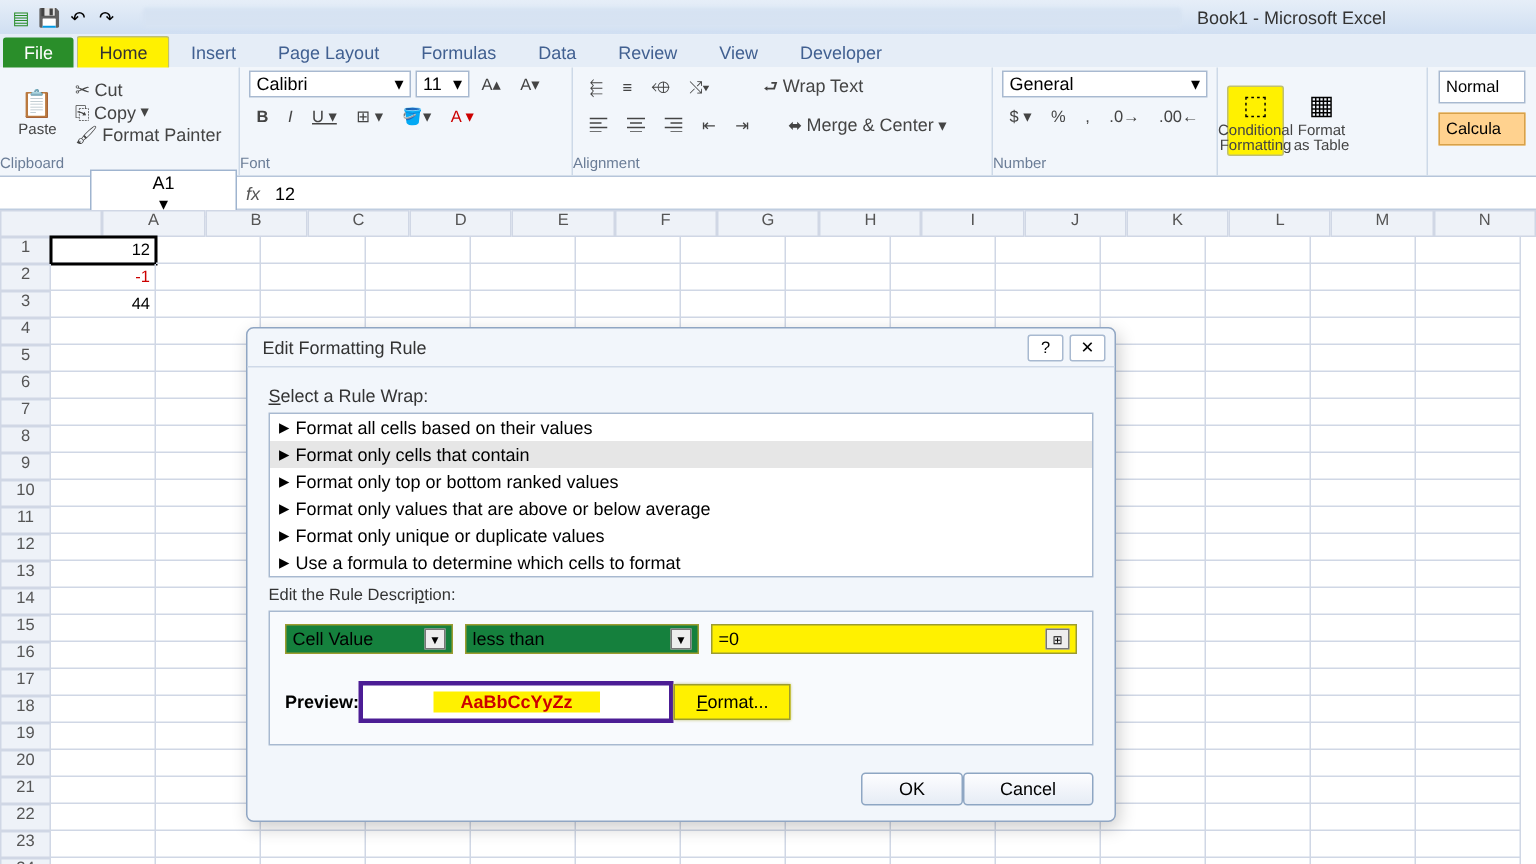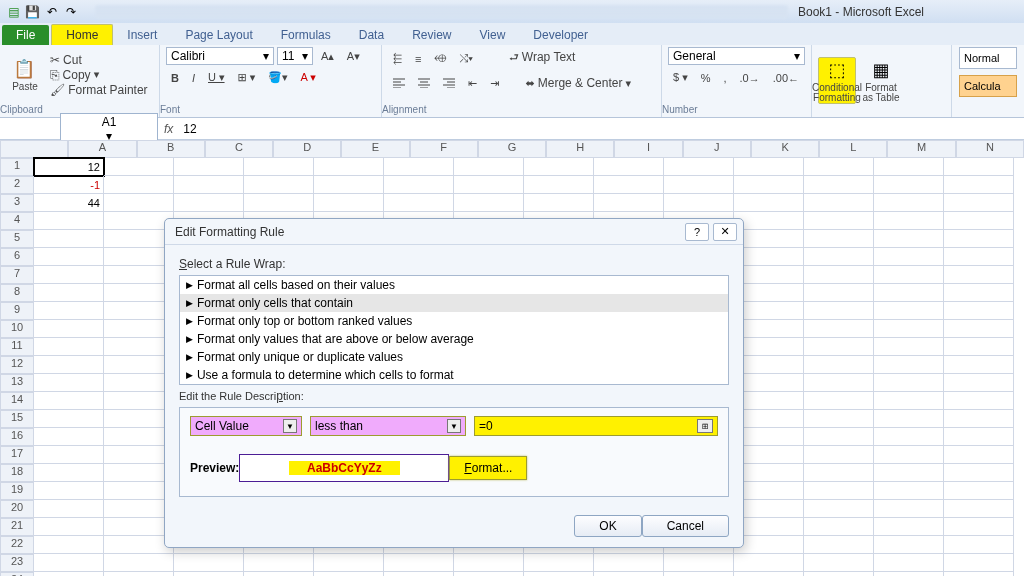--- a/index.html
+++ b/index.html
@@ -62,26 +62,26 @@
 .dlg-body { padding: 8px 14px 12px; }
 .sect { font-size: 11px; color: #333; margin: 4px 0; }
 .sect u { text-decoration: underline; }
 .rulelist { border: 1px solid #a8b9d0; background: #fff; }
 .ruleitem { padding: 2px 6px; font-size: 11px; display: flex; align-items: center; gap: 4px; }
 .ruleitem.sel { background: #e6e6e6; }
 .ruleitem .arr { font-size: 9px; }
 .desc { border: 1px solid #a8b9d0; background: #f8fafd; padding: 8px 10px 14px; margin-top: 4px; }
 .desc .hdr { font-weight: bold; margin-bottom: 6px; }
 .frow { display: flex; gap: 8px; align-items: center; }
-.sel-y { background: #f0abfc; border: 1px solid #9c9c30; padding: 2px 4px; font-size: 11px; display: flex; justify-content: space-between; align-items: center; }
+.sel-y { background: #15803d; border: 1px solid #9c9c30; padding: 2px 4px; font-size: 11px; display: flex; justify-content: space-between; align-items: center; }
 .sel-y .dd { border: 1px solid #777; width: 14px; height: 14px; display: flex; align-items: center; justify-content: center; font-size: 8px; background: #eee; }
 .inp-y { background: #fff100; border: 1px solid #9c9c30; padding: 2px 4px; flex: 1; display: flex; justify-content: space-between; align-items: center; }
 .inp-y .rs { width: 16px; height: 14px; border: 1px solid #777; background: #eee; font-size: 8px; display: flex; align-items: center; justify-content: center; }
 .prev-row { display: flex; align-items: center; gap: 0; margin-top: 18px; }
-.prev-box { border: 1px solid #4c1d95; width: 210px; height: 28px; display: flex; align-items: center; justify-content: center; background: #fff; }
+.prev-box { border: 3px solid #4c1d95; width: 210px; height: 28px; display: flex; align-items: center; justify-content: center; background: #fff; }
 .prev-txt { background: #fff100; color: #c00; font-weight: bold; padding: 0 18px; }
 .fmt-btn { background: #fff100; border: 1px solid #9c9c30; padding: 4px 14px; box-shadow: 0 0 2px #c0c070; }
 .dlg-ft { display: flex; justify-content: flex-end; padding: 6px 14px 10px; }
 .dbtn { border: 1px solid #8ea6c3; background: linear-gradient(#fdfdff,#e6ecf5); border-radius: 3px; padding: 3px 24px; font-size: 12px; }
 </style>
 </head>
 <body>
 
 <div class="titlebar">
   <div class="qat">

